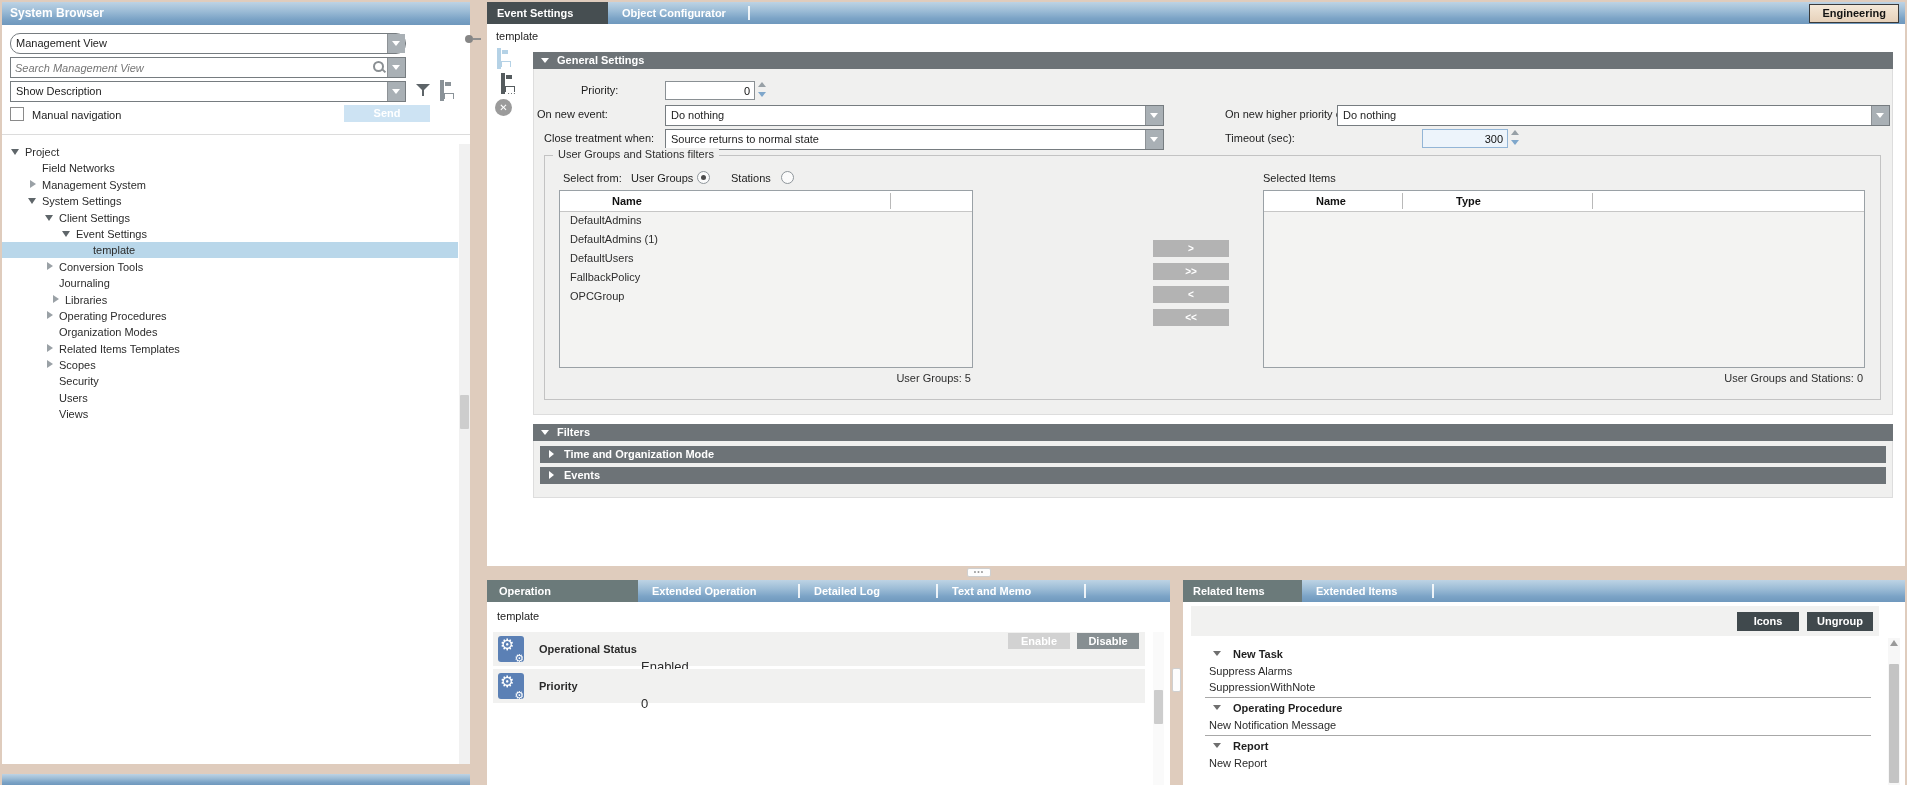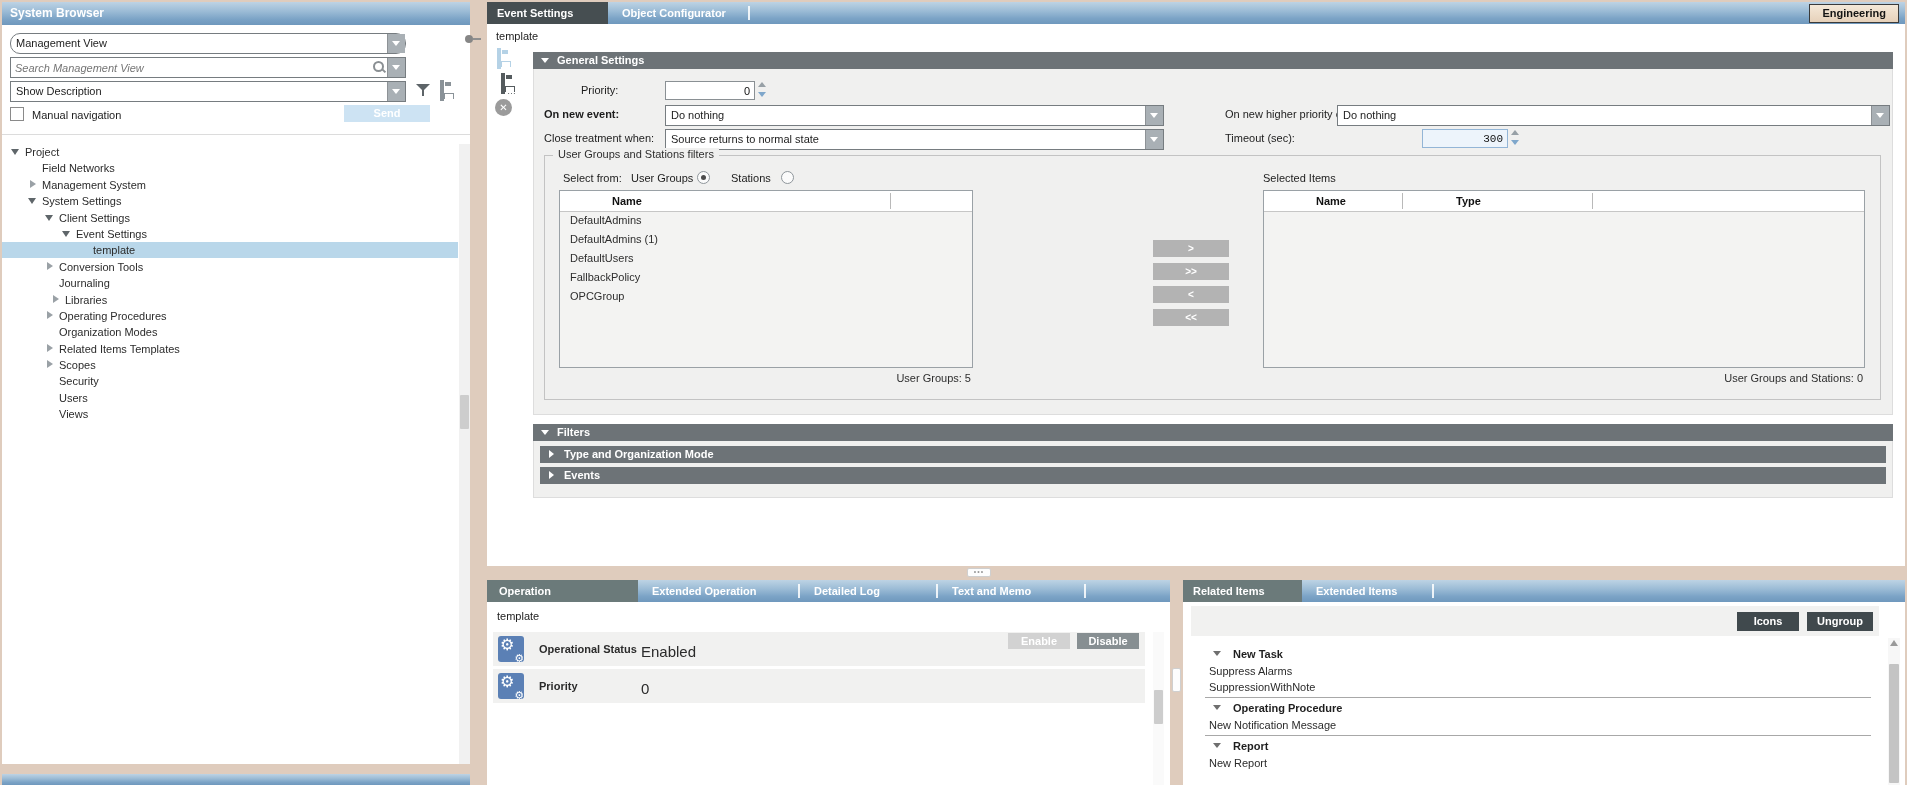--- a/index.html
+++ b/index.html
@@ -86,21 +86,21 @@
   .gear::after{content:"\2699";position:absolute;right:0px;bottom:-3px;font-size:11px;}
   
   .btn{position:absolute;color:#fff;font-size:11px;font-weight:bold;text-align:center;}
   .grip-h{position:absolute;width:22px;height:7px;background:#fdfdfd;border:1px solid #cfcfcf;border-radius:2px;
           color:#9a9a9a;font-size:7px;line-height:5px;text-align:center;letter-spacing:1px;}
   .grip-v{position:absolute;width:7px;height:22px;background:#fdfdfd;border:1px solid #cfcfcf;border-radius:2px;}
   .sb-track{position:absolute;background:#f1f1f1;}
   .sb-thumb{position:absolute;background:#cdcdcd;border-radius:1px;}
   .op-row{position:relative;height:34px;background:#f1f1f0;margin-bottom:3px;}
   .op-label{position:absolute;left:46px;top:11px;font-size:11px;color:#2b2b2b;font-weight:bold;}
-  .op-value{position:absolute;left:148px;top:11px;font-size:15px;color:#2b2b2b;}
+  .op-value{position:absolute;left:148px;top:27px;font-size:13px;color:#2b2b2b;}
   .rel-group{height:17px;line-height:17px;font-size:11px;font-weight:bold;color:#1f1f1f;position:relative;padding-left:42px;}
   .rel-group .gtri{position:absolute;left:22px;top:5px;width:0;height:0;
        border-left:4px solid transparent;border-right:4px solid transparent;border-top:5px solid #6f6f6f;}
   .rel-item{height:16px;line-height:16px;font-size:11px;color:#2b2b2b;padding-left:18px;}
   .rel-sep{height:1px;background:#a8a8a8;margin:2px 4px 2px 14px;}
 </style>
 </head>
 <body>
 
 <div class="panel" style="left:2px;top:2px;width:468px;height:762px;">
@@ -183,40 +183,40 @@
     <div class="secbar" style="left:0;right:0;top:0;">
       <span class="tri-d"></span>
       <span>General Settings</span>
     </div>
     <div class="abs" style="left:0;right:0;top:17px;height:345px;background:#f0f0ef;border:1px solid #dddddd;border-top:none;"></div>
 
     <div class="flabel" style="left:1px;top:32px;padding-left:47px;">Priority:</div>
     <input class="tinput" style="left: 132px; top: 29px; width: 80px;" value="0">
     <span class="spinner" style="left:223px;top:28px;"></span>
 
-    <div class="flabel" style="left:11px;top:56px;font-weight:bold;">On new event:</div>
+    <div class="flabel" style="left:4px;top:56px;">On new event:</div>
     <div class="select" style="left:132px;top:53px;width:497px;">
       <span class="val">Do nothing</span>
       <span class="arrowbtn"></span>
     </div>
 
     <div class="flabel" style="left:692px;top:56px;">On new higher priority event:</div>
     <div class="select" style="left:804px;top:53px;right:3px;">
       <span class="val">Do nothing</span>
       <span class="arrowbtn"></span>
     </div>
 
     <div class="flabel" style="left:11px;top:80px;">Close treatment when:</div>
     <div class="select" style="left:132px;top:77px;width:497px;">
       <span class="val">Source returns to normal state</span>
       <span class="arrowbtn"></span>
     </div>
 
     <div class="flabel" style="left:692px;top:80px;">Timeout (sec):</div>
-    <input class="tinput" style="left: 889px; top: 77px; width: 76px; border-color: rgb(147, 181, 214); background: rgb(237, 244, 251); font-family: Liberation Mono, monospace;" value="300">
+    <input class="tinput" style="left: 889px; top: 77px; width: 76px; border-color: rgb(147, 181, 214); background: rgb(237, 244, 251);" value="300">
     <span class="spinner" style="left:976px;top:76px;"></span>
 
     <div class="fset" style="left:11px;top:103px;width:1335px;height:243px;">
       <span class="legend">User Groups and Stations filters</span>
 
       <div class="flabel" style="left:18px;top:16px;">Select from:</div>
       <div class="flabel" style="left:86px;top:16px;">User Groups</div>
       <span class="radio on abs" style="left:152px;top:15px;"></span>
       <div class="flabel" style="left:186px;top:16px;">Stations</div>
       <span class="radio abs" style="left:236px;top:15px;"></span>
@@ -256,21 +256,21 @@
       <div class="footnote" style="top:216px;left:718px;width:600px;text-align:right;">User Groups and Stations: 0</div>
     </div>
 
     <div class="secbar" style="left:0;right:0;top:372px;">
       <span class="tri-d"></span>
       <span>Filters</span>
     </div>
     <div class="abs" style="left:0;right:0;top:389px;height:56px;background:#f0f0ef;border:1px solid #dddddd;border-top:none;"></div>
     <div class="secbar" style="left:7px;right:7px;top:394px;">
       <span class="tri-r"></span>
-      <span>Type and Organization Mode</span>
+      <span>Time and Organization Mode</span>
     </div>
     <div class="secbar" style="left:7px;right:7px;top:415px;">
       <span class="tri-r"></span>
       <span>Events</span>
     </div>
   </div>
 </div>
 
 <div class="grip-h" style="left:967px;top:568px;">•••</div>
 

